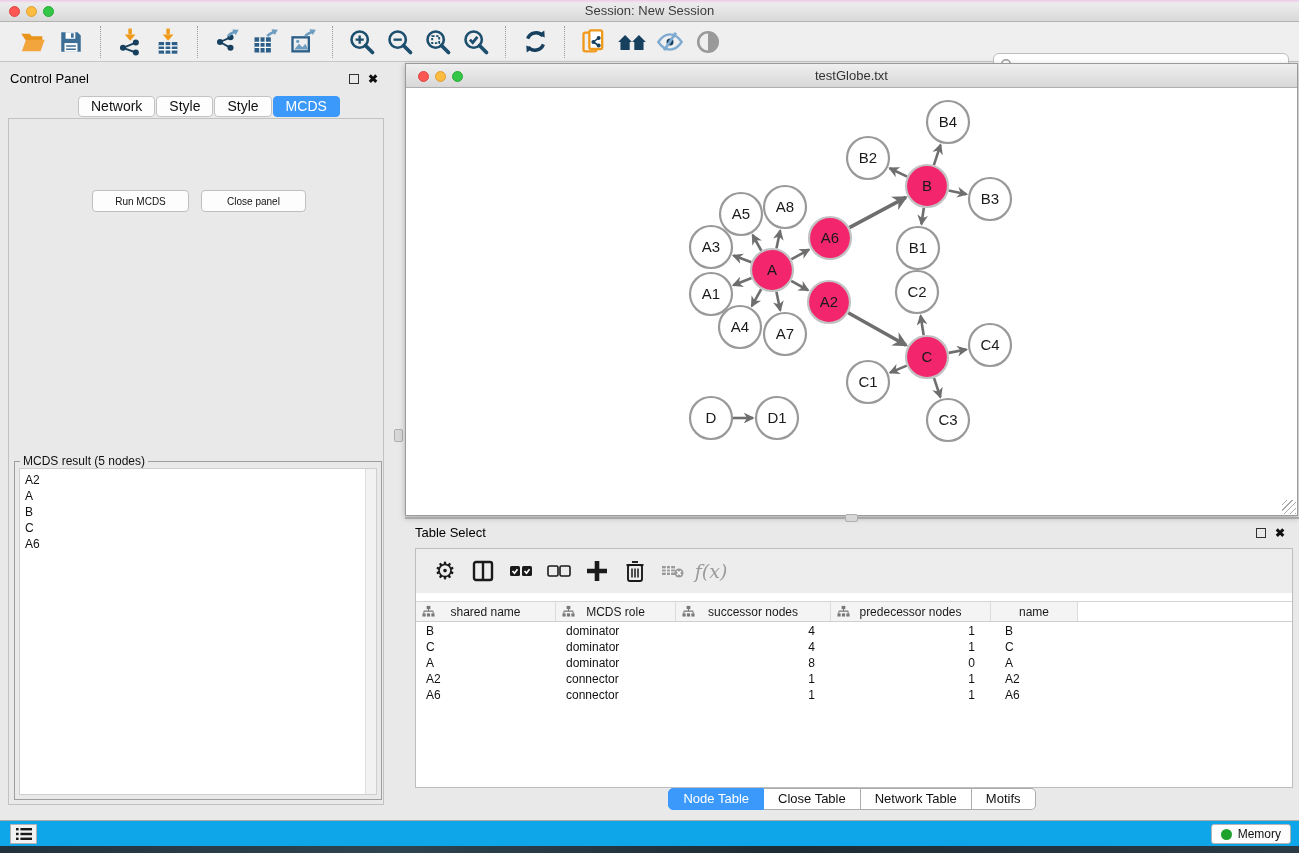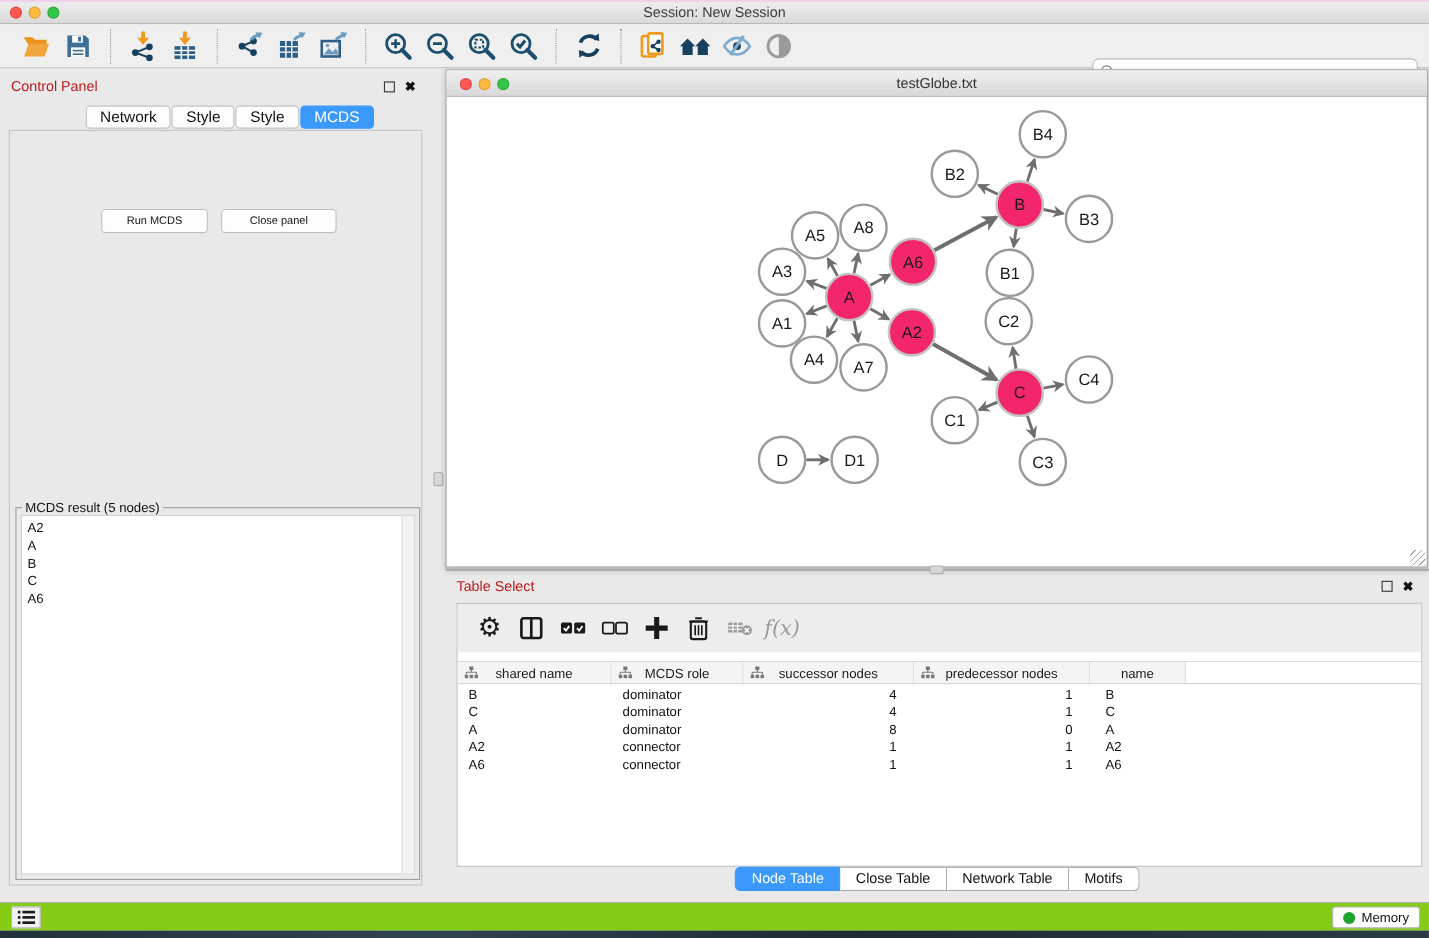--- a/index.html
+++ b/index.html
@@ -20,21 +20,21 @@
   #toolbar { left:0; top:22px; width:1299px; height:40px; background:#EFEFEF;
     border-bottom:1px solid #C6C6C6; display:flex; align-items:center; padding-left:14px; }
   .toolbtn { width:32px; height:32px; display:flex; align-items:center; justify-content:center; margin:0 3px; }
   .tsep { width:1px; height:32px; border-left:1px dotted #9C9C9C; margin:0 10px; }
   #search-wrap { position:absolute; right:10px; top:31px; width:296px; height:23px; background:#fff;
     border:1px solid #BDBDBD; border-radius:6px; display:flex; align-items:center; padding-left:5px; }
   #search-input { border:none; outline:none; flex:1; height:19px; font-size:12px; background:transparent; }
 
   
   #control-panel { left:0; top:62px; width:390px; height:758px; }
-  .panel-head { position:absolute; left:10px; top:9px; font-size:13px; color:#b91c1c; }
+  .panel-head { position:absolute; left:10px; top:9px; font-size:13px; color:#000000; }
   .float-ico { width:10px; height:10px; border:1.5px solid #333; display:inline-block; }
   .close-ico { font-size:12px; color:#111; font-weight:bold; }
   .head-icons { position:absolute; top:10px; display:flex; gap:9px; align-items:center; }
 
   #cp-tabs { position:absolute; left:78px; top:34px; display:flex; }
   .cp-tab { height:21px; line-height:19px; padding:0 12px; font-size:14px; background:#FDFDFD;
     border:1px solid #C3C3C3; border-radius:4px; margin-right:1px; color:#111; }
   .cp-tab.active { background:#3B99FC; border-color:#3B99FC; color:#fff; }
 
   #cp-content { position:absolute; left:8px; top:56px; width:376px; height:687px;
@@ -103,21 +103,21 @@
   .tcell.name { padding-left:14px; }
 
   #tp-tabs { position:absolute; left:0; top:268px; width:100%; display:flex; justify-content:center; }
   .tp-tab { height:22px; line-height:20px; padding:0 14px; font-size:13px; background:#fff;
     border:1px solid #ABABAB; border-left:none; color:#111; }
   .tp-tab:first-child { border-left:1px solid #ABABAB; border-radius:5px 0 0 5px; }
   .tp-tab:last-child { border-radius:0 5px 5px 0; }
   .tp-tab.active { background:#3B99FC; border-color:#3B99FC; color:#fff; }
 
   
-  #status-bar { left:0; top:820px; width:1299px; height:26px; background:#84cc16; border-top:1px solid #ABABAB; }
+  #status-bar { left:0; top:820px; width:1299px; height:26px; background:#0ea5e9; border-top:1px solid #ABABAB; }
   #list-btn { position:absolute; left:10px; top:3px; width:27px; height:20px; background:#F2F2F2;
     border:1px solid #B3B3B3; display:flex; align-items:center; justify-content:center; }
   #memory-btn { position:absolute; right:8px; top:3px; height:20px; padding:0 9px; background:#FDFDFD;
     border:1px solid #B5B5B5; border-radius:3px; display:flex; align-items:center; gap:6px; font-size:12px; color:#111; }
   #memory-dot { width:11px; height:11px; border-radius:50%; background:#1FA22C; }
   #desktop-strip { left:0; top:846px; width:1299px; height:7px;
     background:linear-gradient(90deg,#22323C,#2E4450 30%,#1D2B34 60%,#2A3B46); }
 
   svg { display:block; }
 </style>

